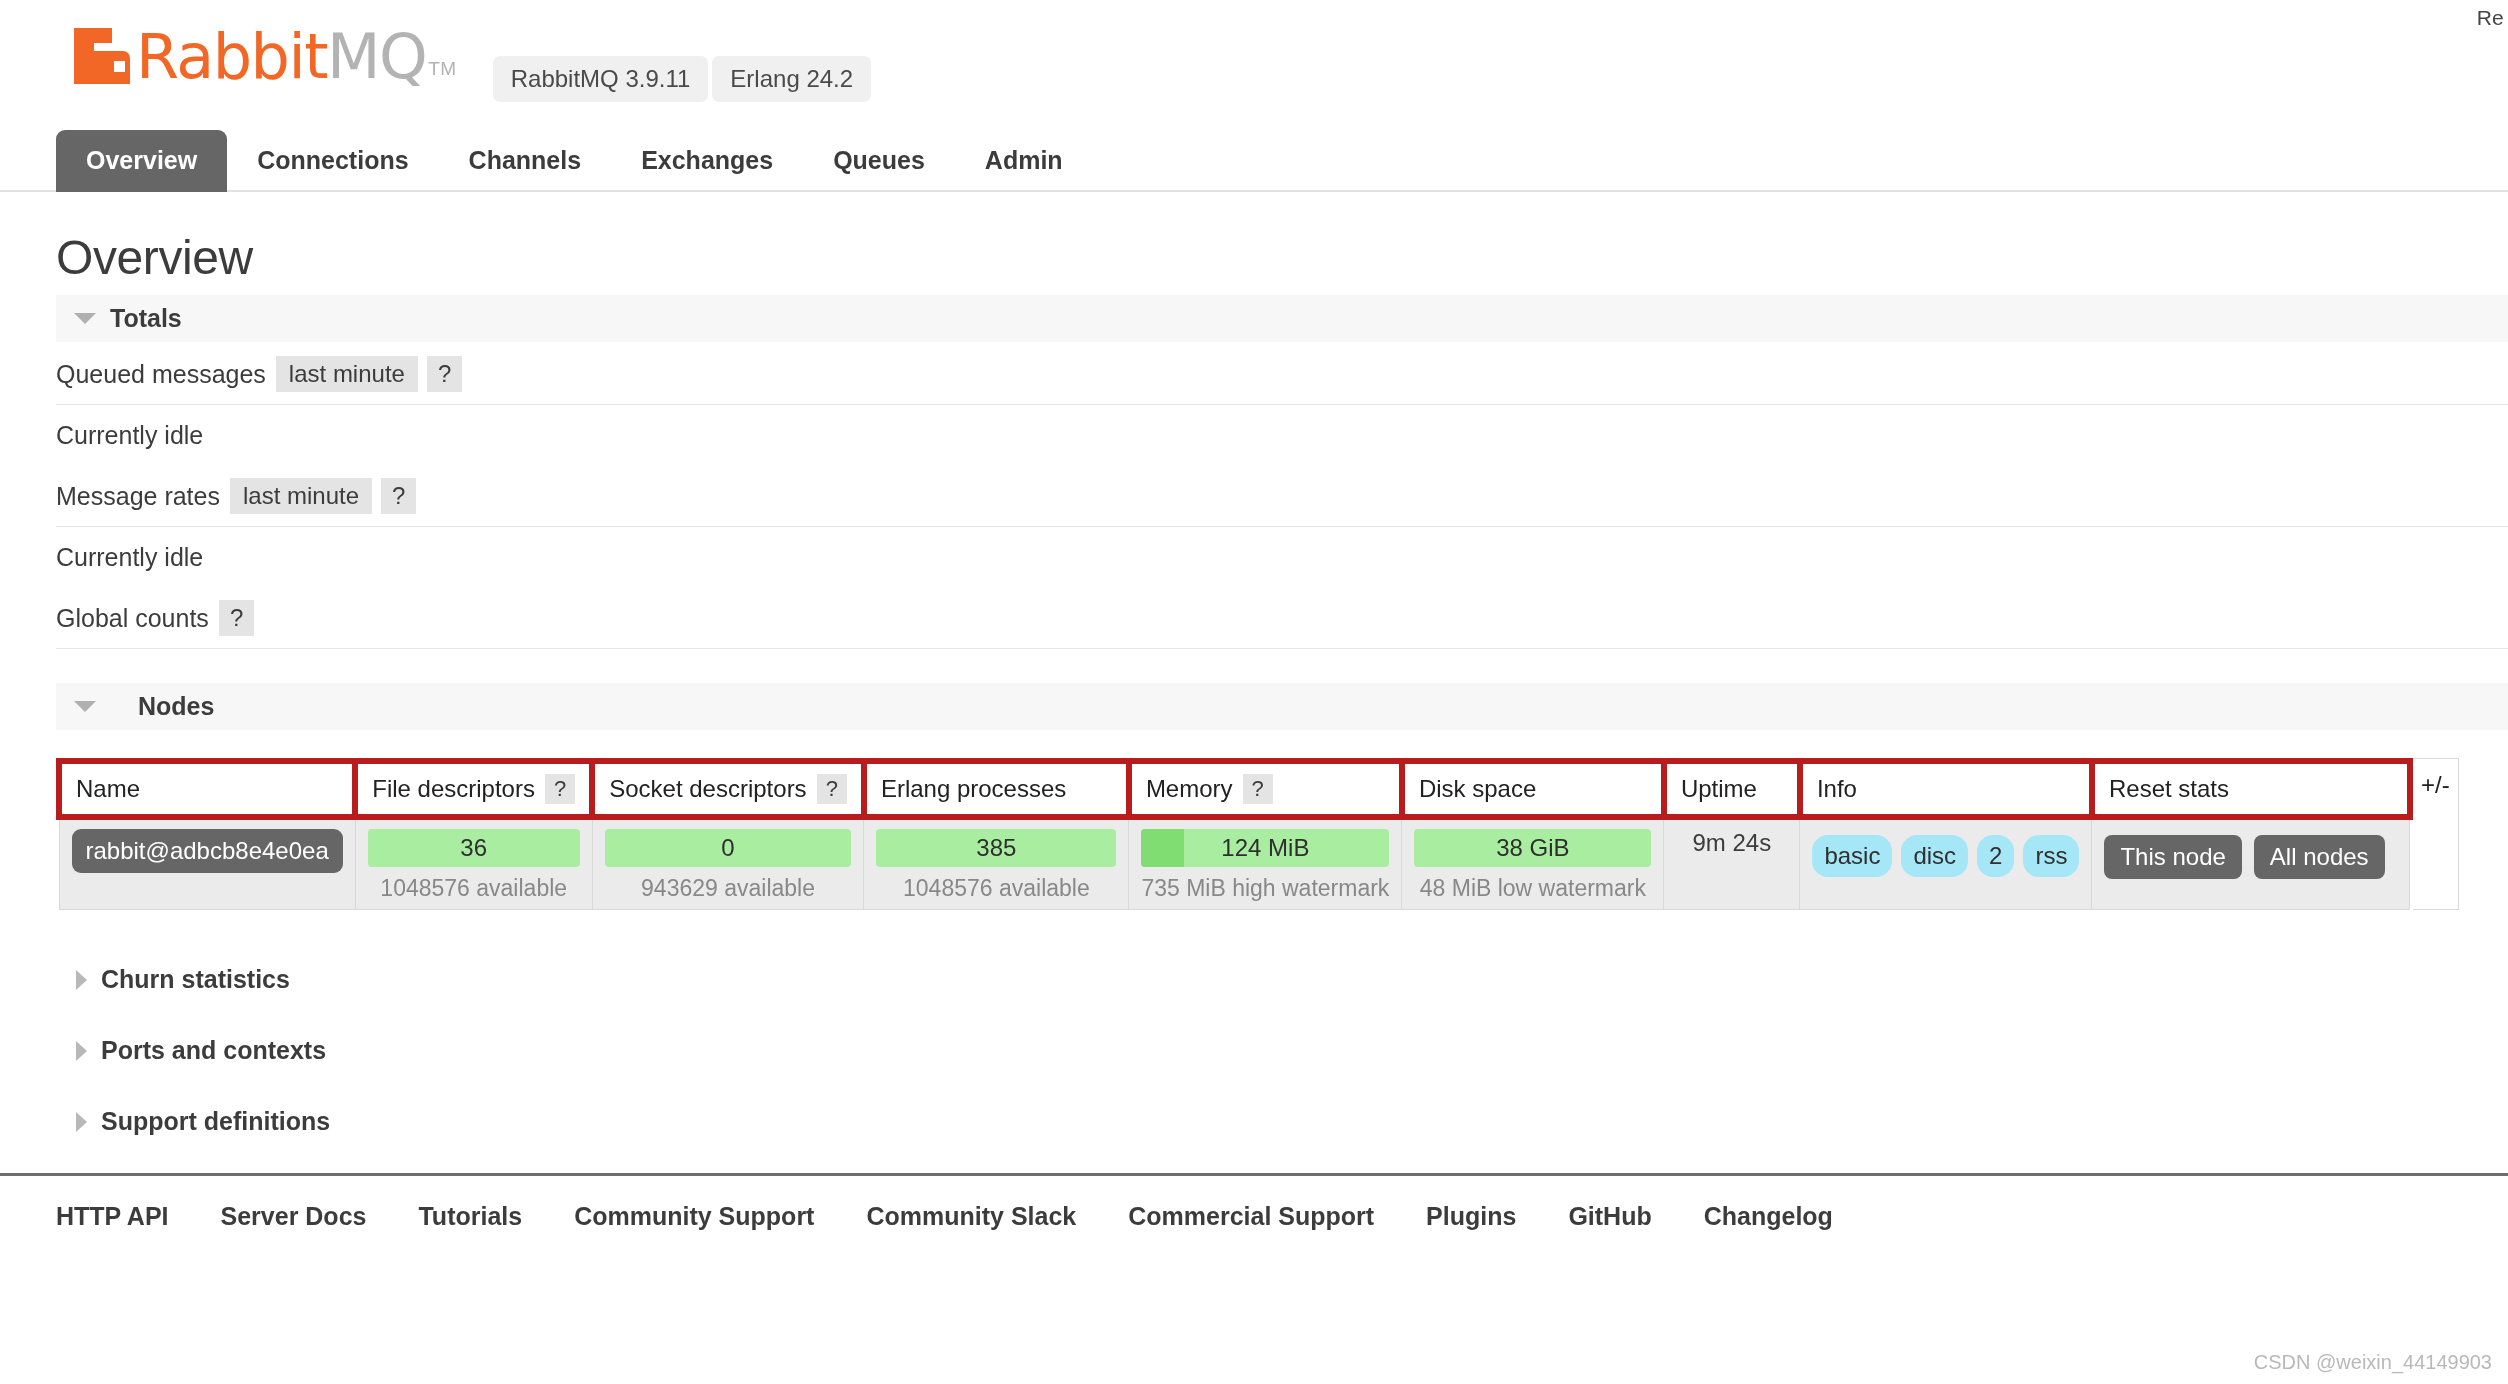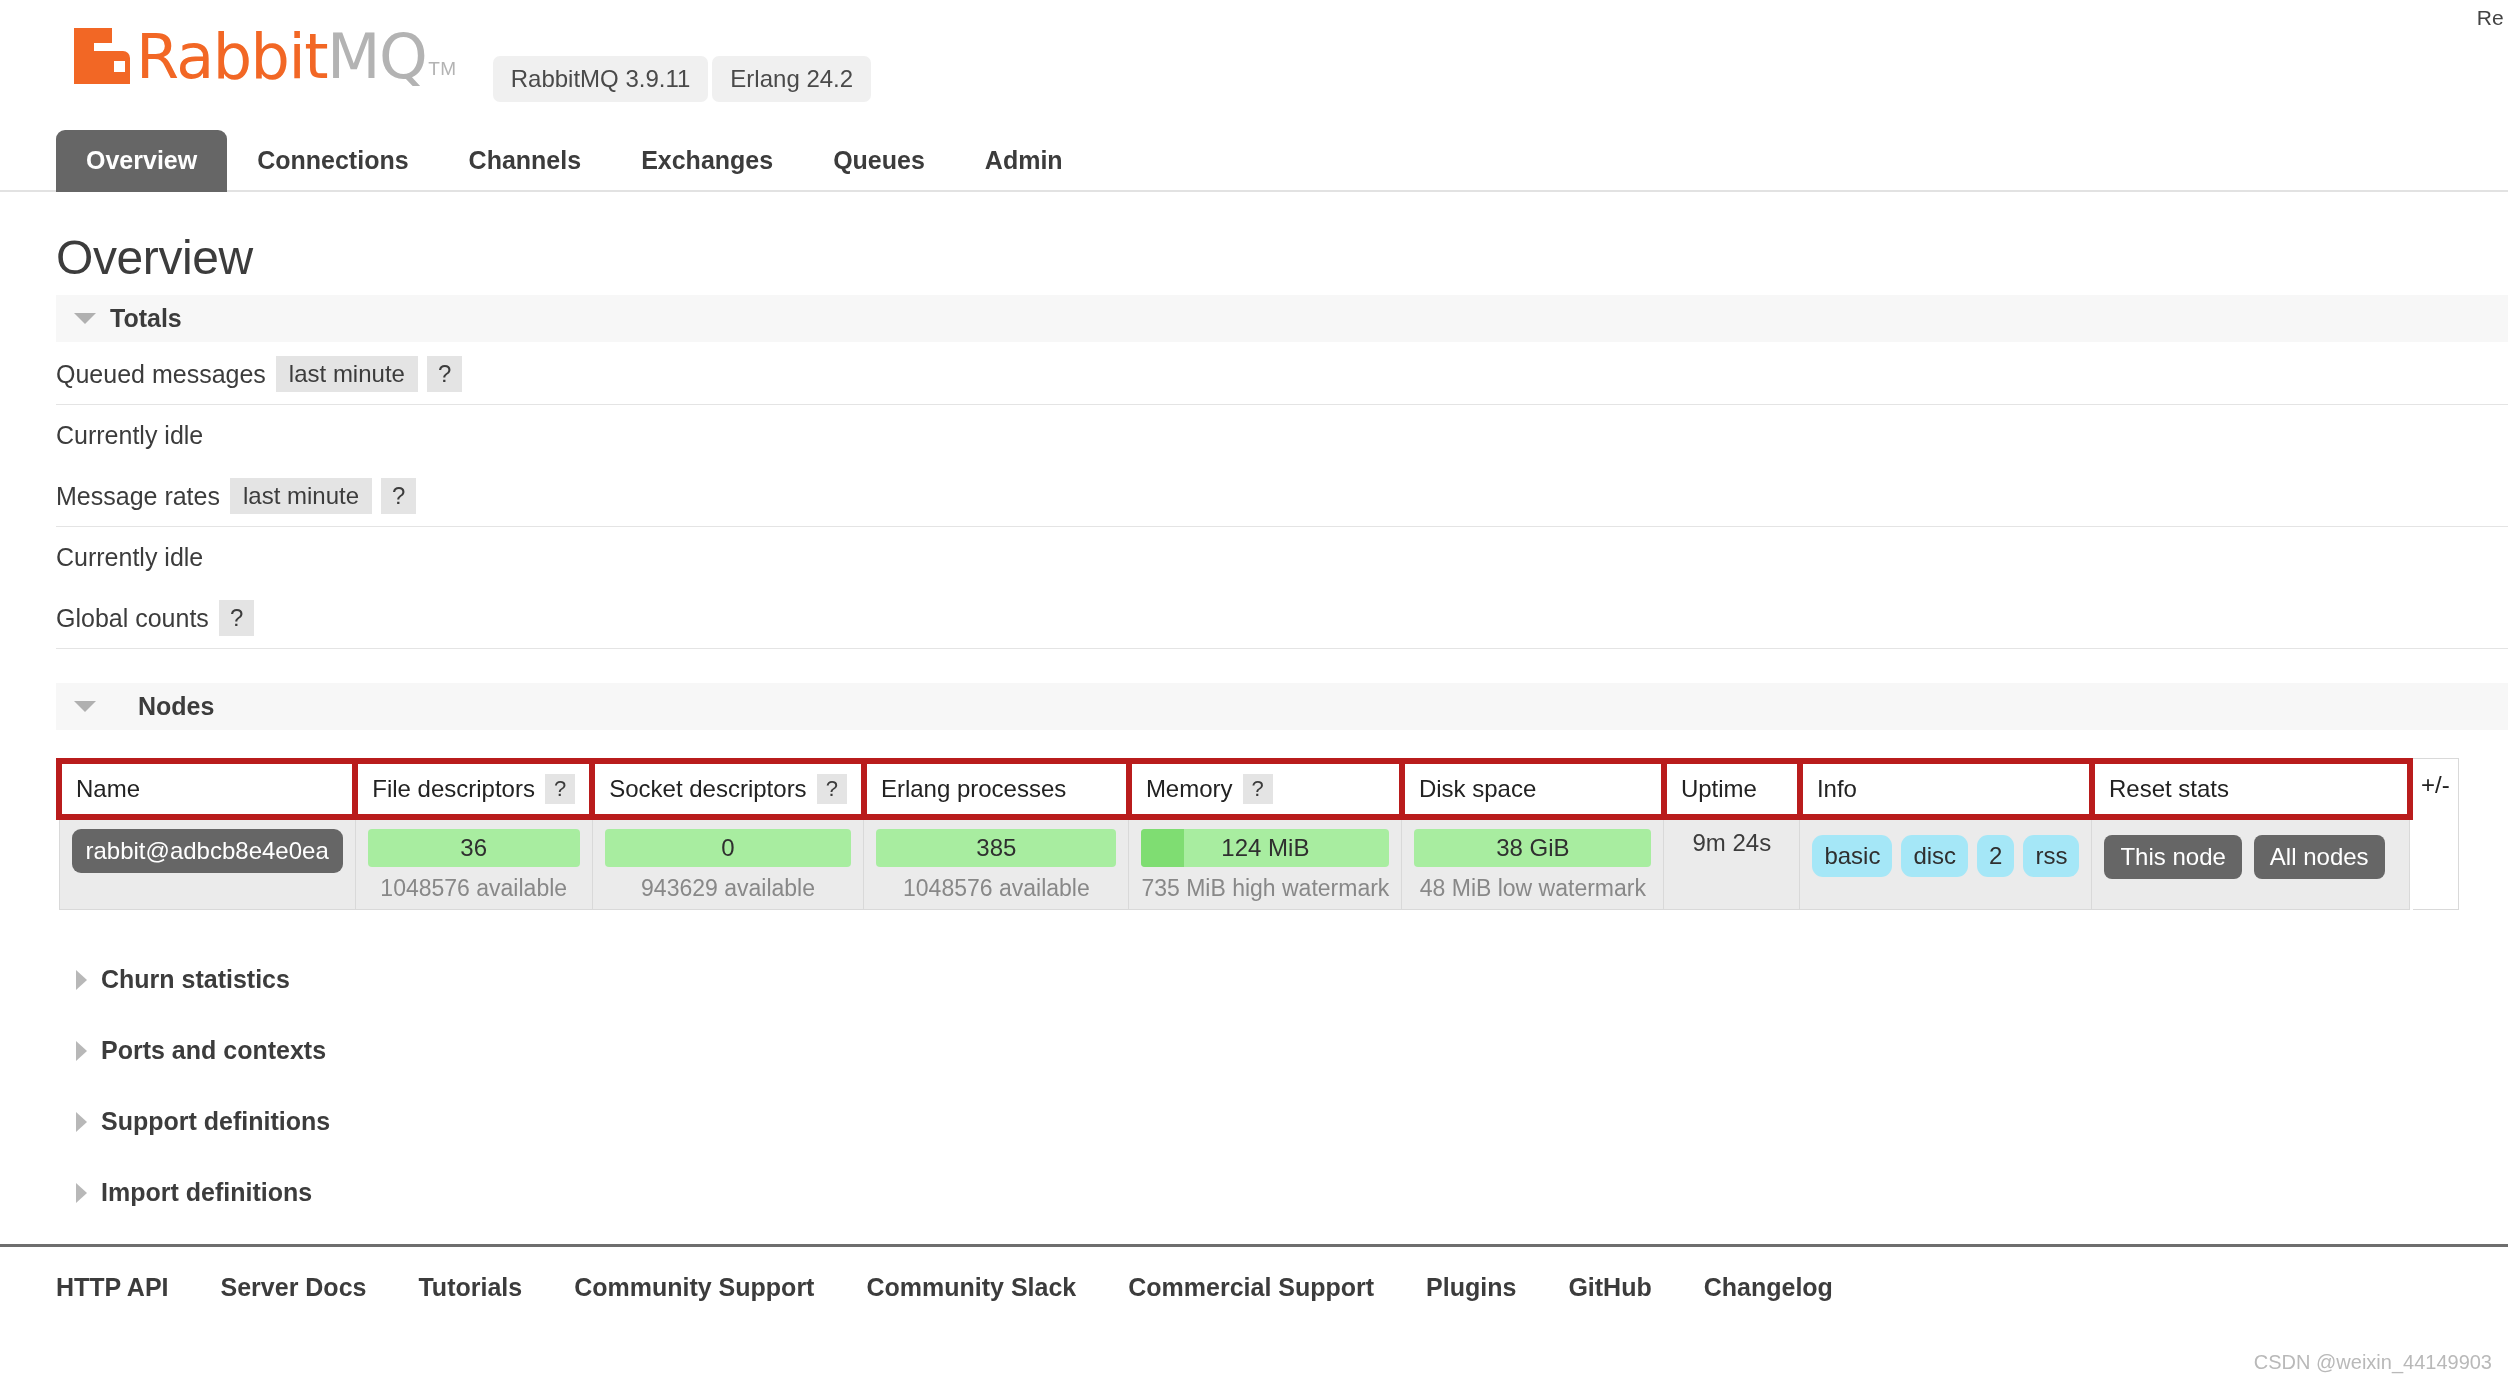--- a/index.html
+++ b/index.html
@@ -286,21 +286,21 @@
     padding-top: 8px;
     white-space: nowrap;
   }
   .uptime-cell { text-align: center; color: #3c3c3c; padding-top: 14px; }
   .info-badges { display: flex; gap: 9px; padding-top: 6px; }
   .info-badge {
     background: #a5e7f7;
     color: #2f2f2f;
     font-size: 24px;
     padding: 7px 12px;
-    border-radius: 11px;
+    border-radius: 16px;
     cursor: pointer;
   }
   .reset-btns { display: flex; gap: 12px; padding-top: 6px; }
   .reset-btn {
     background: #666666;
     color: #ffffff;
     font-size: 24px;
     padding: 8px 16px;
     border-radius: 8px;
     cursor: pointer;
@@ -512,24 +512,20 @@
       <div class="section-title">Churn statistics</div>
     </div>
     <div class="collapsed-item">
       <div class="tri right"></div>
       <div class="section-title">Ports and contexts</div>
     </div>
     <div class="collapsed-item">
       <div class="tri right"></div>
       <div class="section-title">Support definitions</div>
     </div>
-    <div class="collapsed-item">
-      <div class="tri right"></div>
-      <div class="section-title">Import definitions</div>
-    </div>
   </div>
 
 </div>
 
 <div class="footer">
   <a>HTTP API</a>
   <a>Server Docs</a>
   <a>Tutorials</a>
   <a>Community Support</a>
   <a>Community Slack</a>

